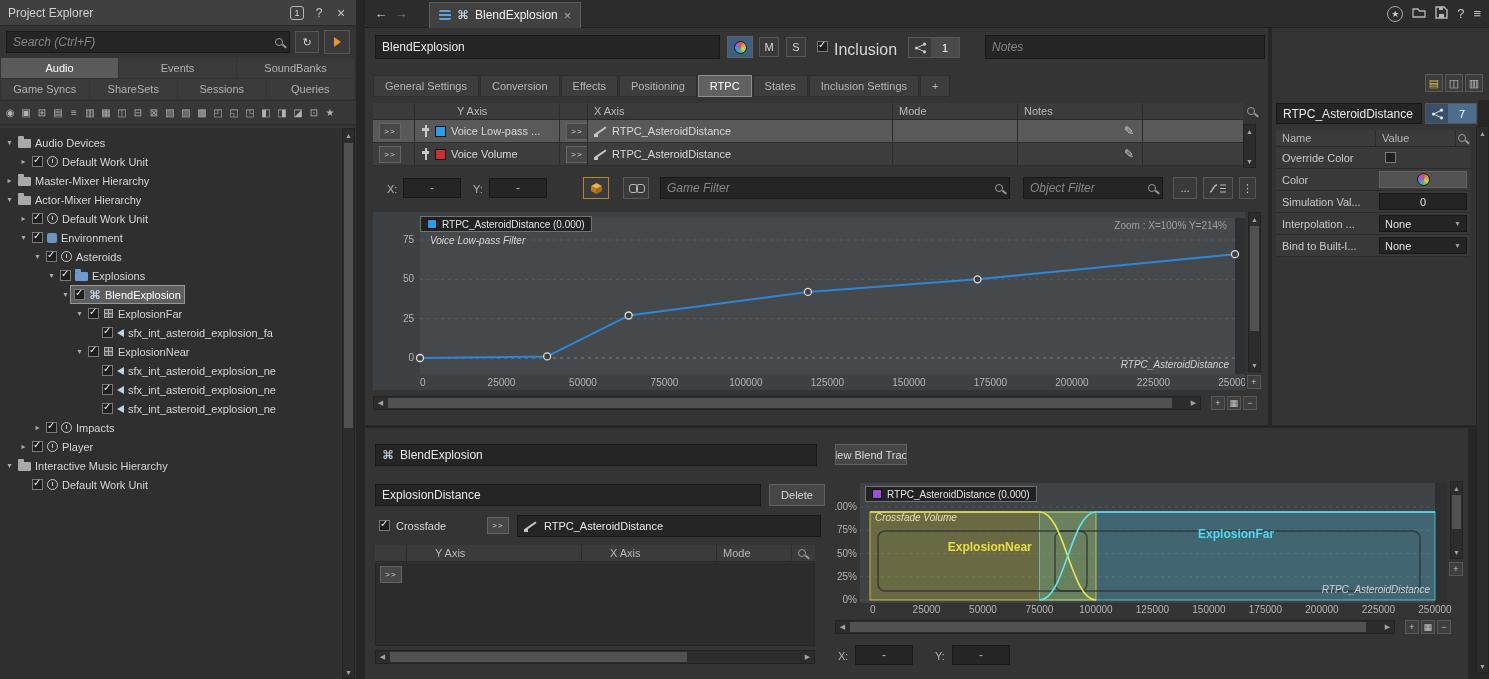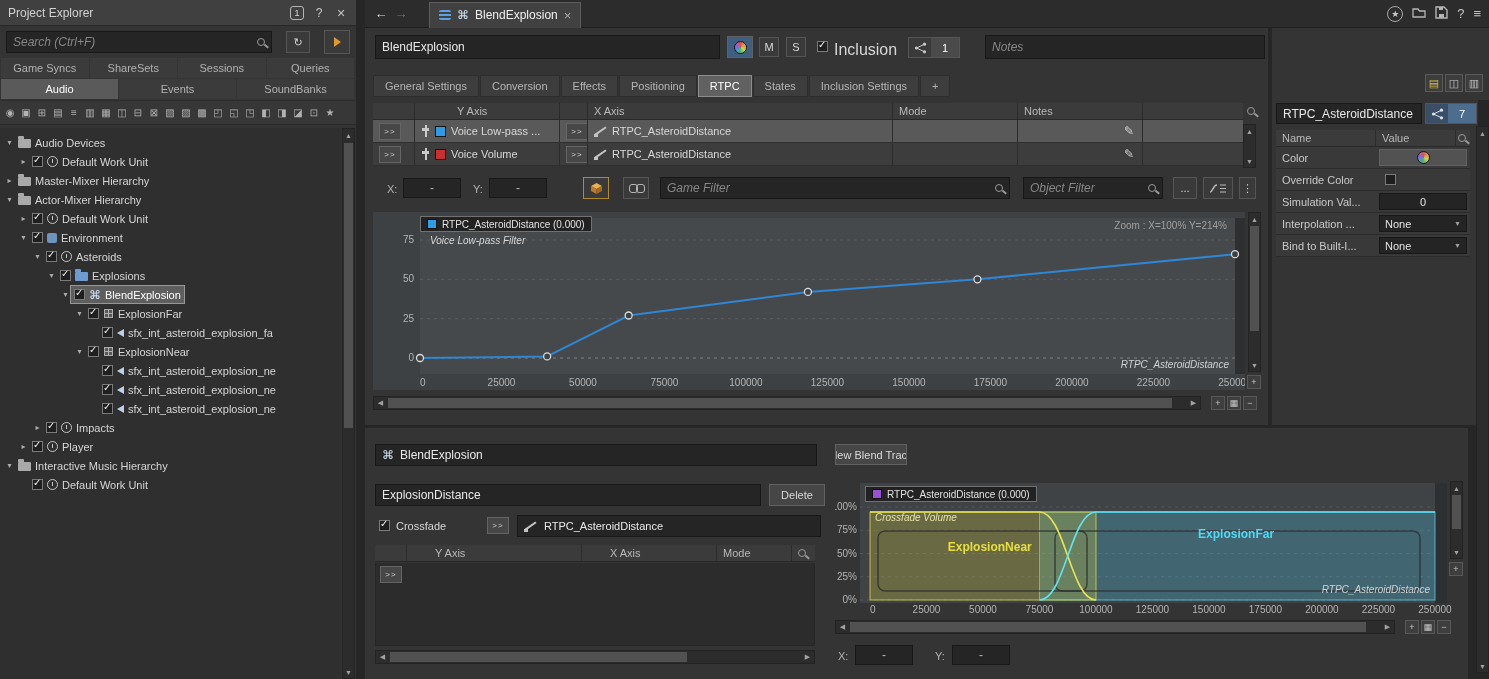--- a/index.html
+++ b/index.html
@@ -27,21 +27,21 @@
 
 .sb{position:absolute;background:#2c2c2c;border:1px solid #232323}
 .sb .th{position:absolute;background:#515151}
 .sb .ar{position:absolute;color:#a2a2a2;font-size:7px;display:flex;align-items:center;justify-content:center}
 .zbtn{position:absolute;width:14px;height:14px;background:#3e3e3e;border:1px solid #585858;color:#c9c9c9;font-size:9px;display:flex;align-items:center;justify-content:center}
 
 
 #pe-title{height:26px;background:#404040;border-bottom:1px solid #282828;display:flex;align-items:center;padding:0 8px;color:#d2d2d2;font-size:12px;gap:8px}
 .keybox{width:14px;height:14px;border:1px solid #b5b5b5;border-radius:3px;font-size:9px;color:#d8d8d8;display:flex;align-items:center;justify-content:center}
 .titlebtn{color:#c5c5c5;font-size:12px;width:14px;text-align:center}
-#pe-search{height:32px;display:flex;align-items:center;padding:0 6px;gap:14px}
+#pe-search{height:32px;display:flex;align-items:center;padding:0 6px;gap:5px}
 .petab{flex:1;height:20px;margin-right:1px;background:#3b3b3b;color:#b2b2b2;display:flex;align-items:center;justify-content:center;font-size:11px}
 .petab.active{background:#5a5a5a;color:#fff}
 #pe-tabs1,#pe-tabs2{display:flex;height:21px;padding:0 1px}
 #pe-toolbar{height:25px;background:#373737;border-top:1px solid #2c2c2c;border-bottom:1px solid #292929;display:flex;align-items:center;padding:0 3px;gap:2px}
 .tbi{width:14px;height:16px;display:flex;align-items:center;justify-content:center;color:#b2b2b2;font-size:10px}
 #pe-tree{position:absolute;top:128px;left:0;width:341px;bottom:0;background:#2f2f2f;overflow:hidden;padding-top:5px}
 .tree-row{height:19px;display:flex;align-items:center}
 .chv{width:11px;font-size:8px;color:#ababab;text-align:center;flex:none}
 .selwrap{display:flex;align-items:center;height:17px;padding:0 3px;gap:4px;white-space:nowrap}
 .tree-row.selected .selwrap{background:#5e5e5e;outline:1px solid #979797}
@@ -139,30 +139,30 @@
         <span class="grow"></span>
           <span class="mag"></span>
       </div>
       <div class="btn dark" style="width:24px;height:22px">
         <span>↻</span>
       </div>
       <div class="btn dark" style="width:26px;height:24px">
         <span class="tri"></span>
       </div>
     </div>
+    <div id="pe-tabs2">
+        <div class="petab active">Audio</div>
+        <div class="petab">Events</div>
+        <div class="petab">SoundBanks</div>
+      </div>
     <div id="pe-tabs1">
         <div class="petab">Game Syncs</div>
         <div class="petab">ShareSets</div>
         <div class="petab">Sessions</div>
         <div class="petab">Queries</div>
-      </div>
-    <div id="pe-tabs2">
-        <div class="petab active">Audio</div>
-        <div class="petab">Events</div>
-        <div class="petab">SoundBanks</div>
       </div>
     <div id="pe-toolbar">
         <span class="tbi">◉</span>
         <span class="tbi">▣</span>
         <span class="tbi">⊞</span>
         <span class="tbi">▤</span>
         <span class="tbi">≡</span>
         <span class="tbi">▥</span>
         <span class="tbi">▦</span>
         <span class="tbi">◫</span>
@@ -600,31 +600,31 @@
             <span>Name</span>
           </div>
           <div class="cell" style="width: 80px;">
             <span>Value</span>
           </div>
           <div class="cell" style="width: 14px; border-right: none; padding-left: 2px;">
             <span class="mag"></span>
           </div>
         </div>
         <div class="prow">
+          <div class="pname">Override Color</div>
+          <div class="pval">
+            <span class="cbx" style="margin-left: 6px;"></span>
+          </div>
+        </div>
+        <div class="prow">
           <div class="pname">Color</div>
           <div class="pval">
             <div class="btn" style="flex: 1 1 0%; height: 17px; background: rgb(82, 82, 82);">
               <span class="pal"></span>
             </div>
-          </div>
-        </div>
-        <div class="prow">
-          <div class="pname">Override Color</div>
-          <div class="pval">
-            <span class="cbx" style="margin-left: 6px;"></span>
           </div>
         </div>
         <div class="prow">
           <div class="pname">Simulation Val...</div>
           <div class="pval">
             <div class="dd" style="justify-content: center;">
               <span>0</span>
             </div>
           </div>
         </div>

